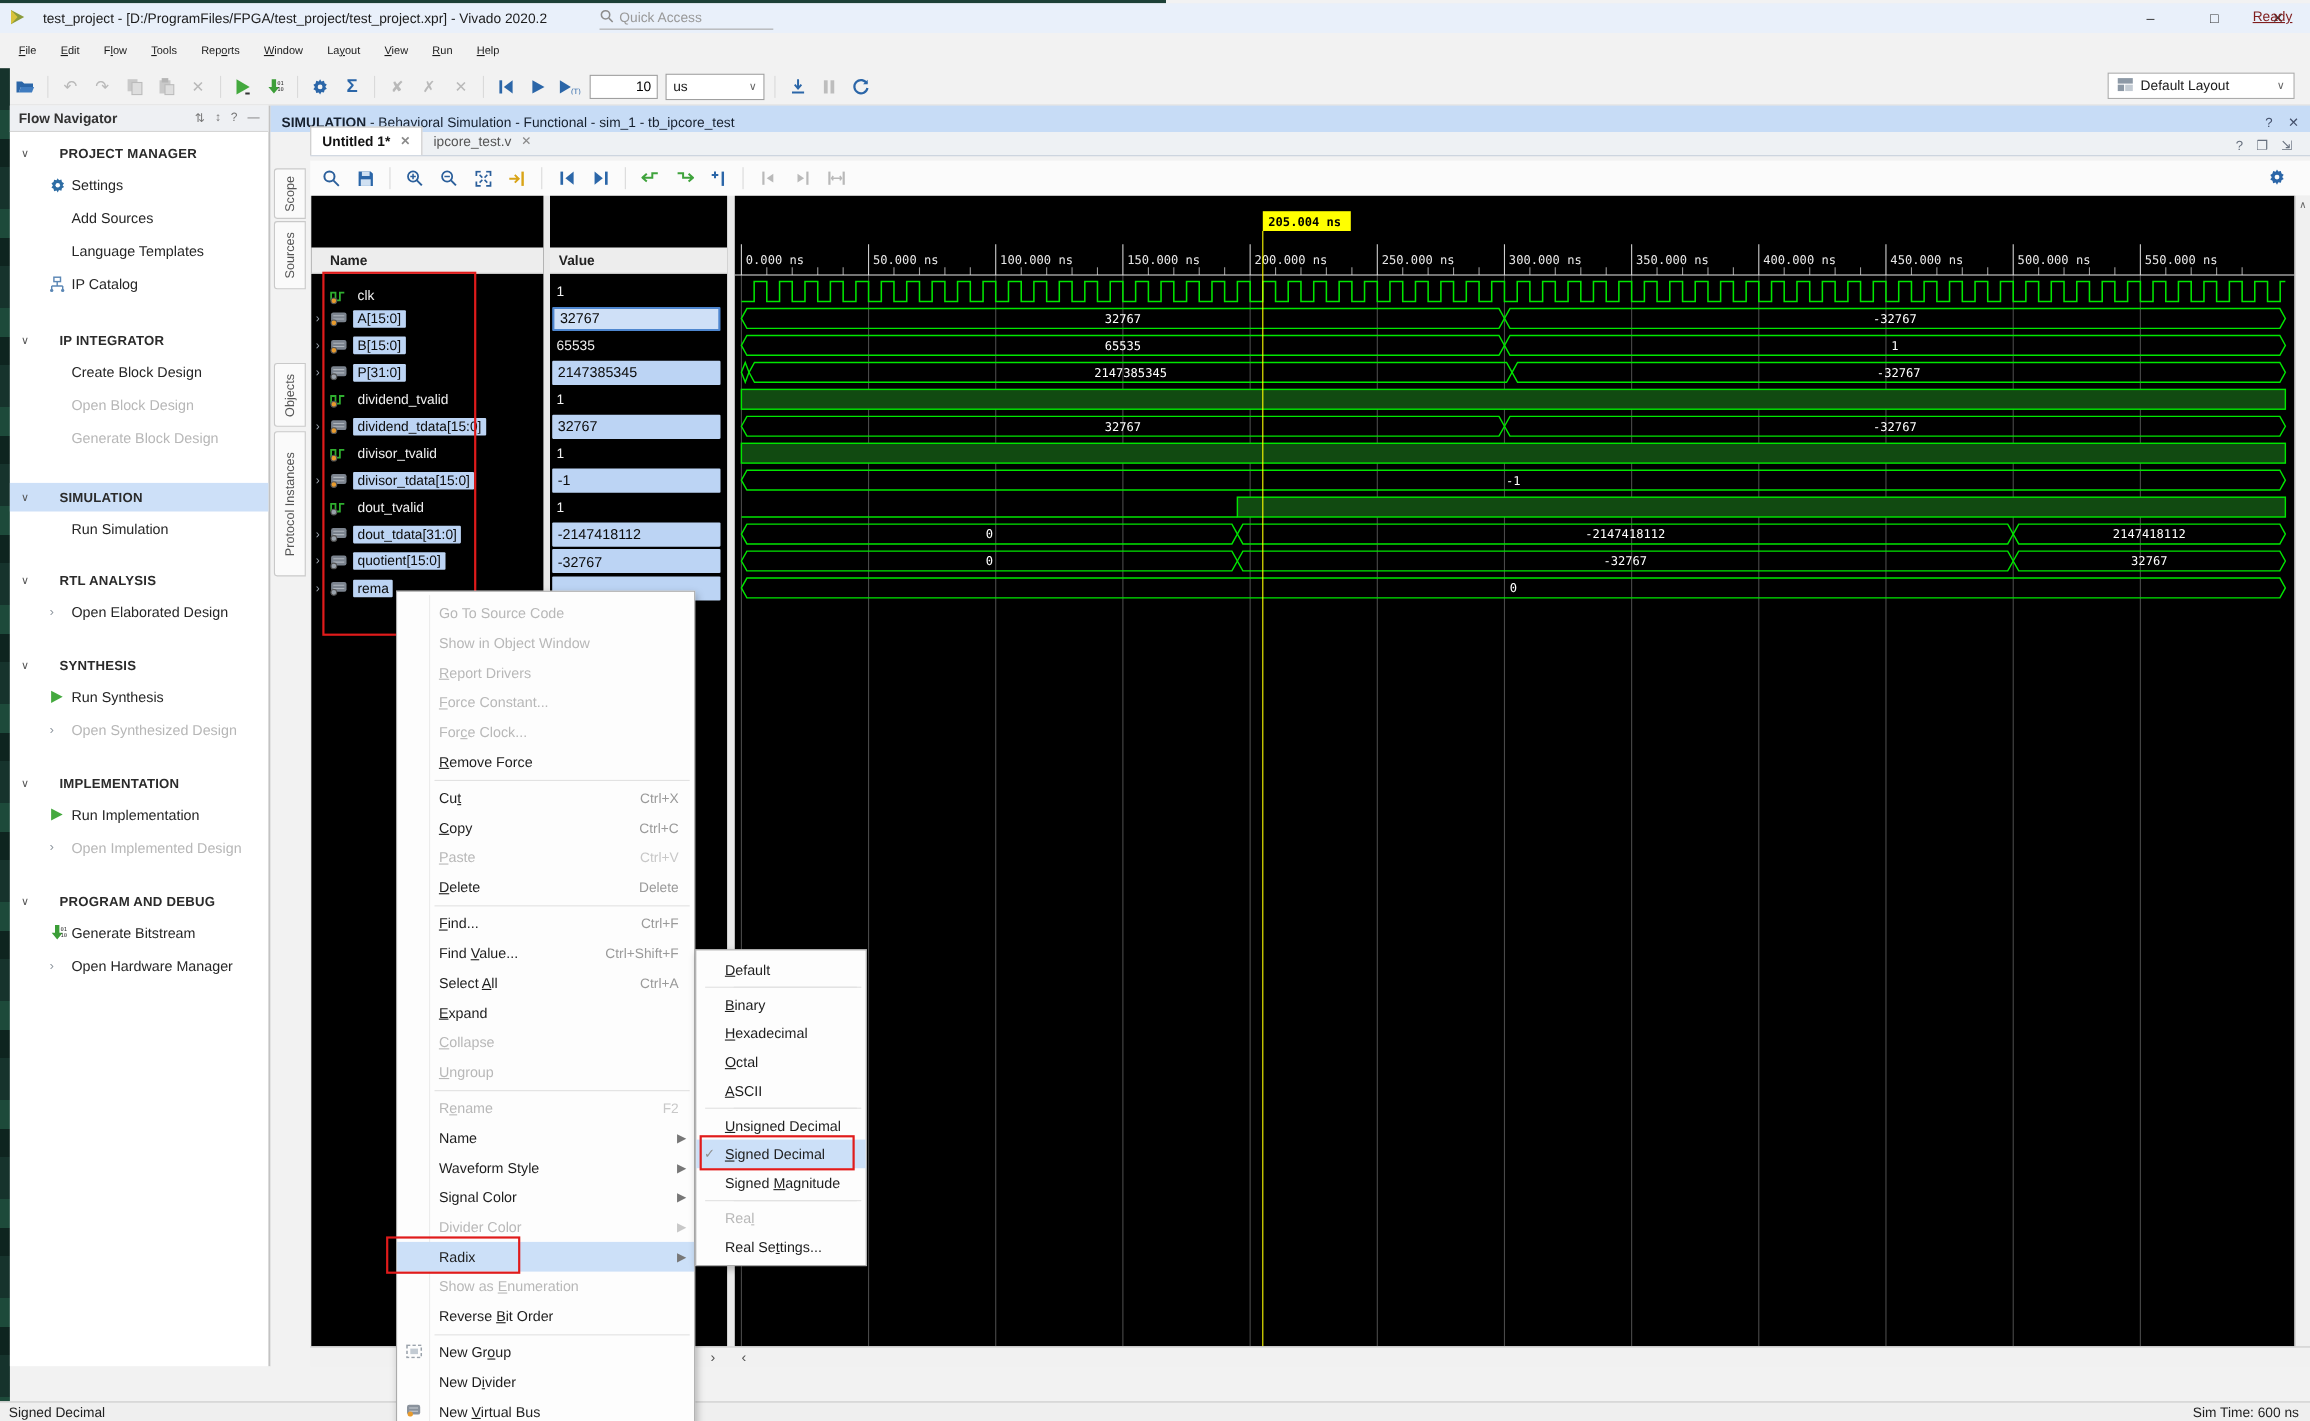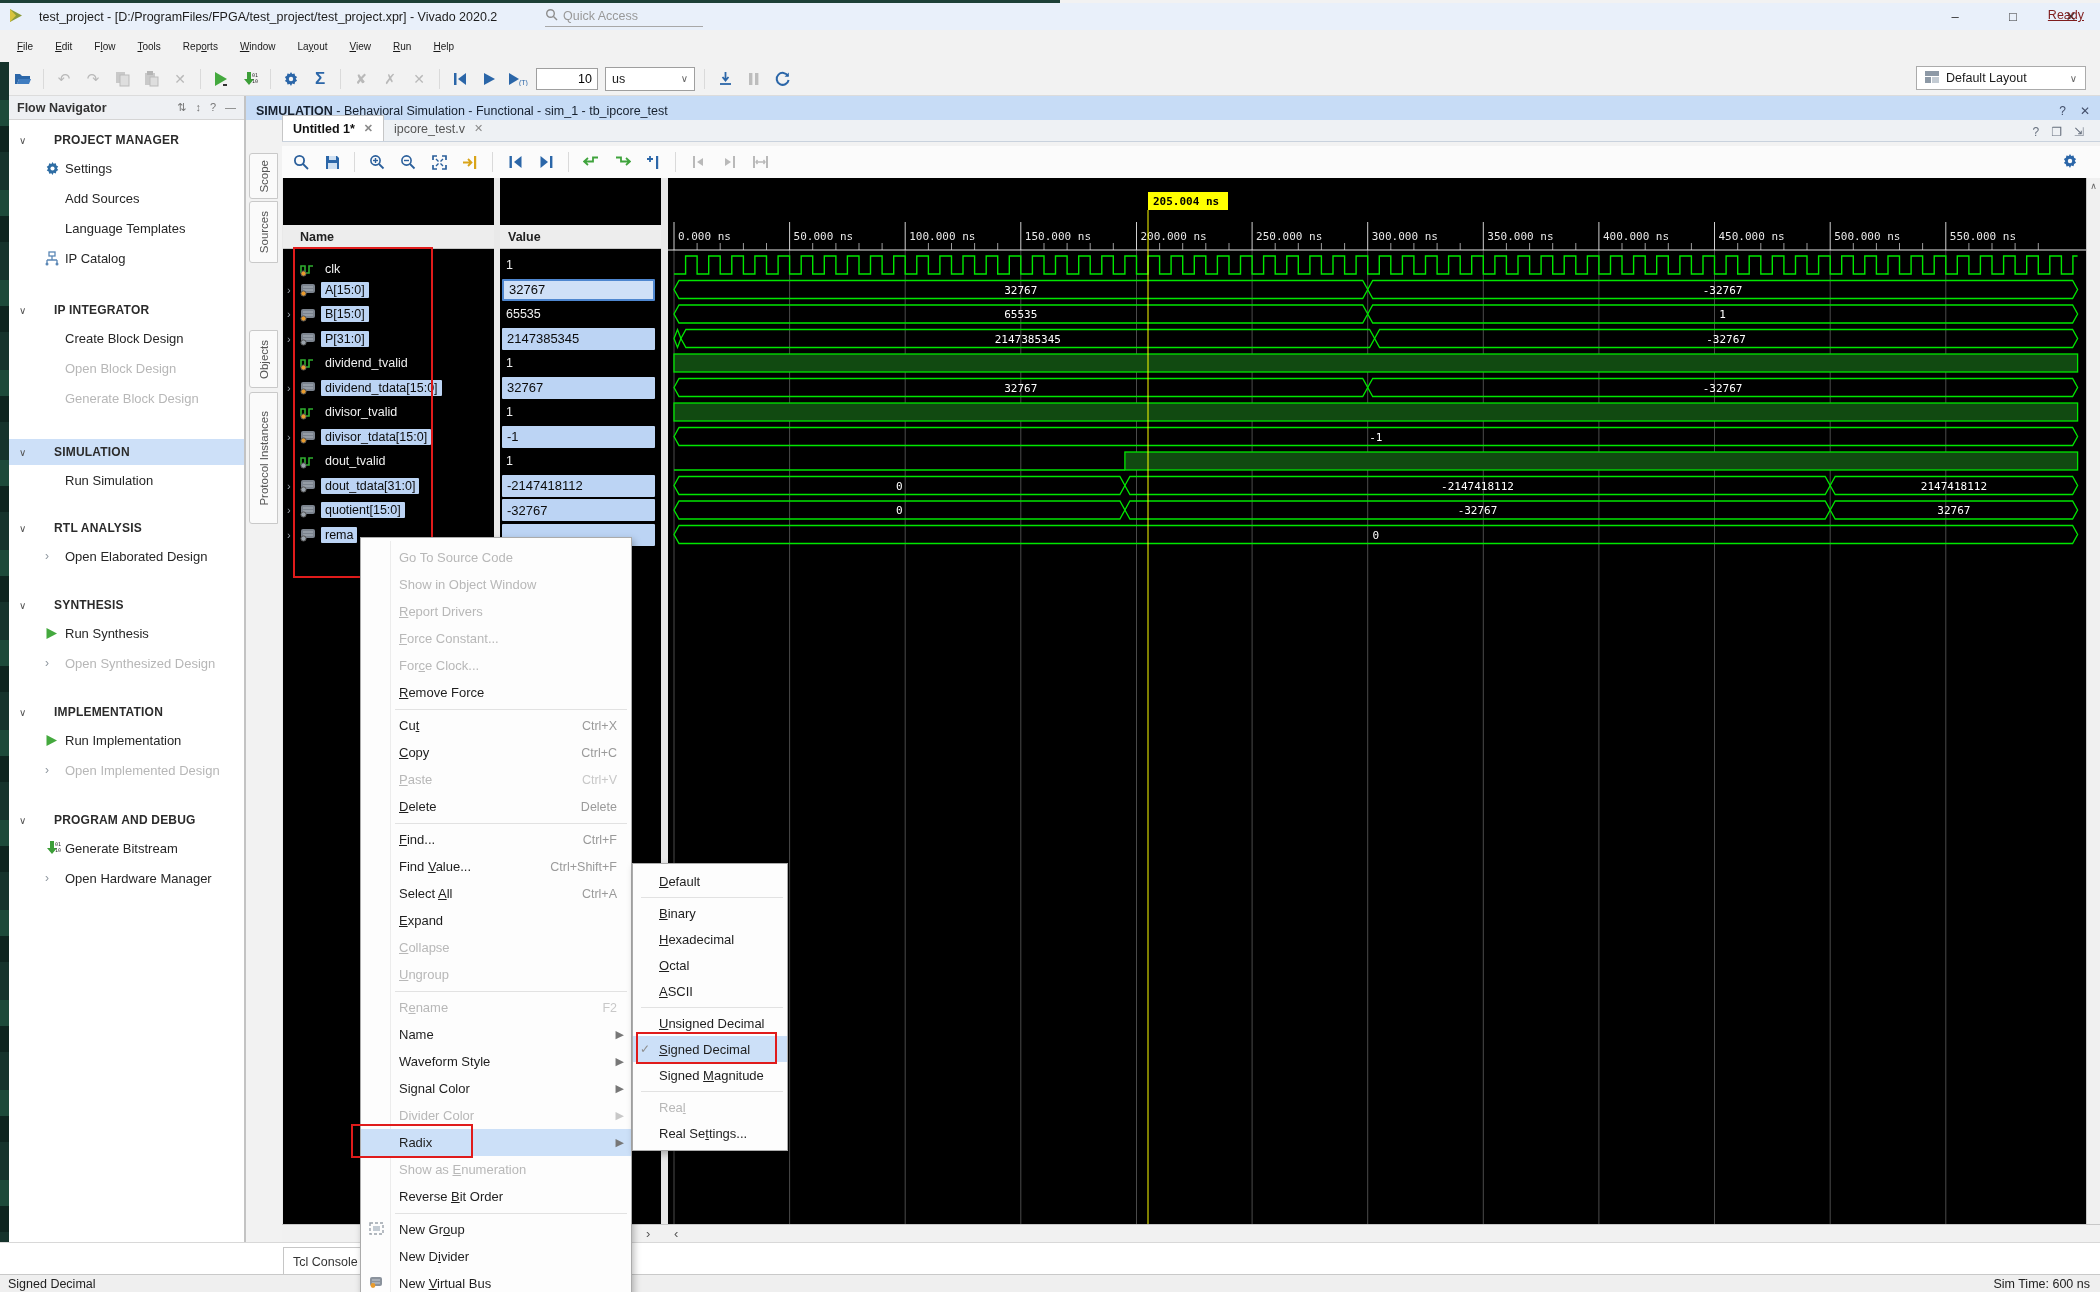--- a/index.html
+++ b/index.html
@@ -847,25 +847,20 @@
     <div class="vscroll">
         <div style="margin-top:3px">∧</div>
       </div>
   </div>
 
   <div class="abs hscroll">
     <span class="hs-chev" style="left:364px">›</span>
     <span class="hs-chev" style="left:392px">‹</span>
   </div>
 
-  <div class="abs tcl-row">
-    <div class="tcl-tab">
-        <span>Tcl Console</span>
-      </div>
-  </div>
 
   <div class="abs statusbar">
     <span class="sb-left">Signed Decimal</span>
     <span class="sb-right">Sim Time: 600 ns</span>
   </div>
 
   <div class="abs redbox red-a"></div>
   <div class="abs ctx" id="ctx">
       <div class="mi dis">
         <span>Go To Source Code</span>

